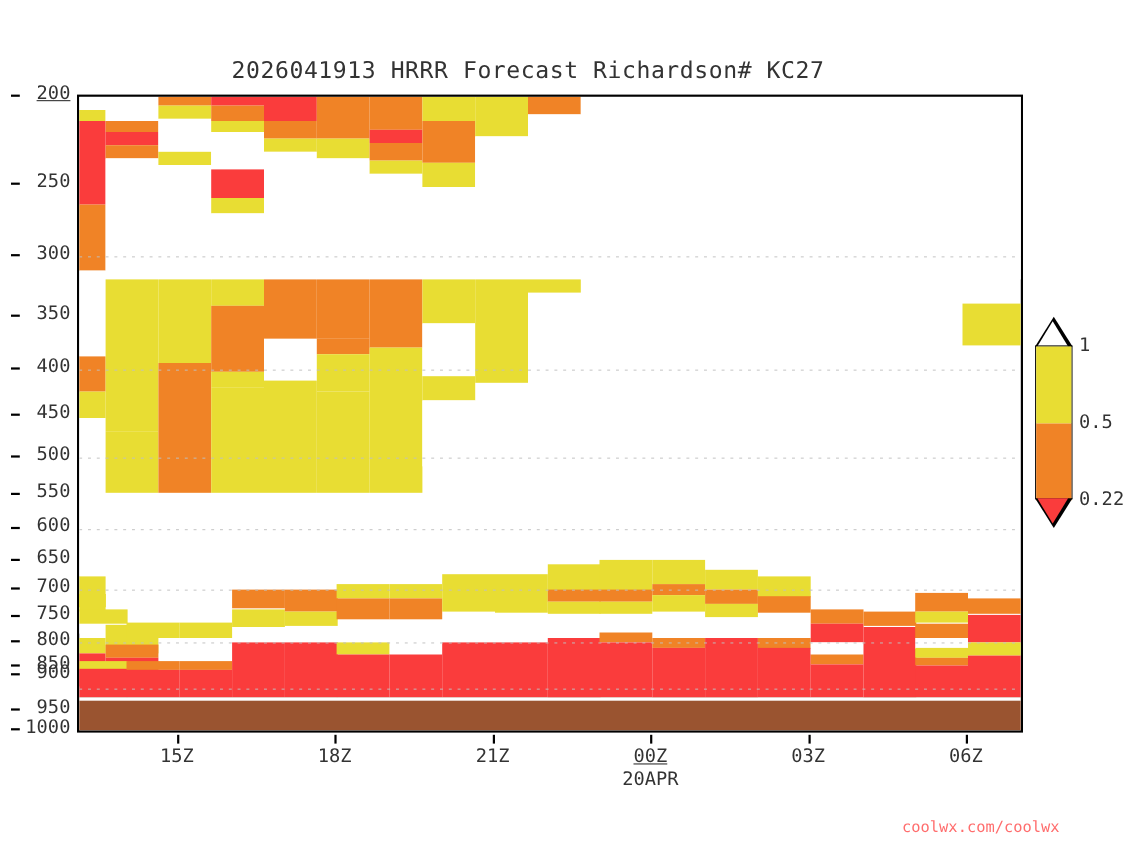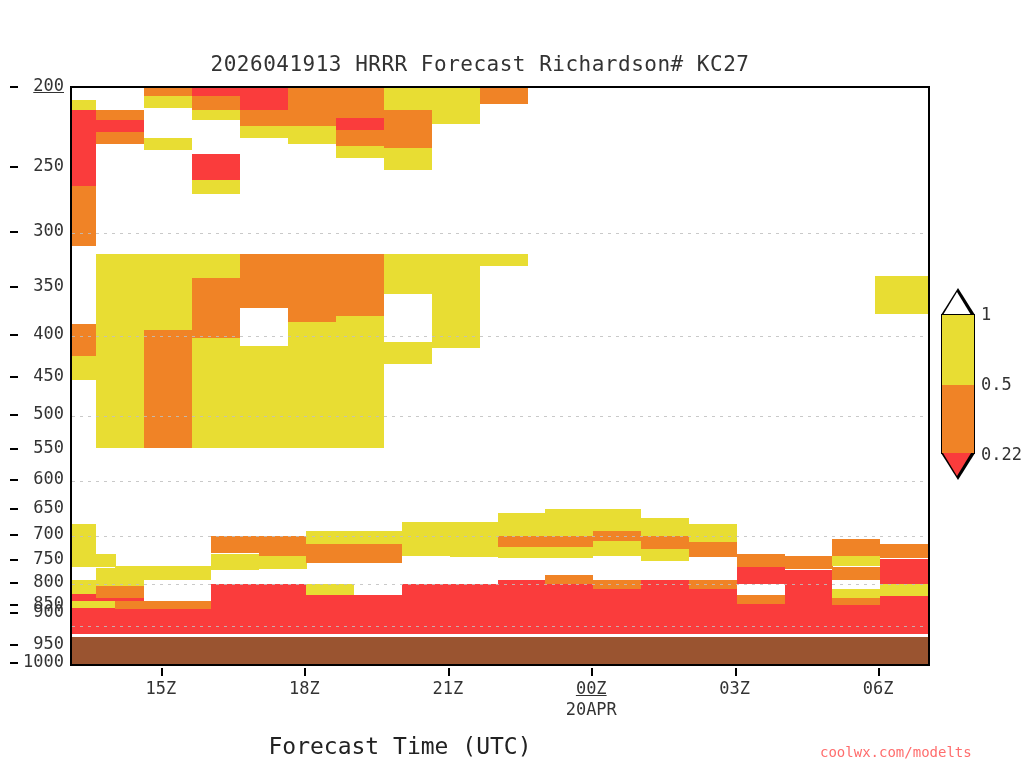--- a/index.html
+++ b/index.html
@@ -295,22 +295,21 @@
       <div class="xlab" style="left: 521.251px; text-decoration: underline;">00Z</div>
       <div class="xdate" style="left: 521.251px;">
         <div>20APR</div>
       </div>
       <div class="xtickmark" style="left: 664.715px;"></div>
       <div class="xlab" style="left: 664.715px;">03Z</div>
       <div class="xtickmark" style="left: 808.179px;"></div>
       <div class="xlab" style="left: 808.179px;">06Z</div>
     </div>
 
-  <div id="xtitle">Forecast Time (UTC)</div>
-  <div id="credit">coolwx.com/modelts</div>
+  <div id="credit">coolwx.com/coolwx</div>
 
   <div id="cbar">
     <div id="cbar-up"></div>
     <div id="cbar-up-in" style="border-bottom-color: rgb(255, 255, 255);"></div>
     <div id="cbar-body">
         <div class="cseg" style="top: 0px; height: 70px; background: rgb(232, 221, 51);"></div>
         <div class="cseg" style="top: 70px; height: 70px; background: rgb(240, 131, 38);"></div>
       </div>
     <div id="cbar-dn"></div>
     <div id="cbar-dn-in" style="border-top-color: rgb(250, 60, 60);"></div>

